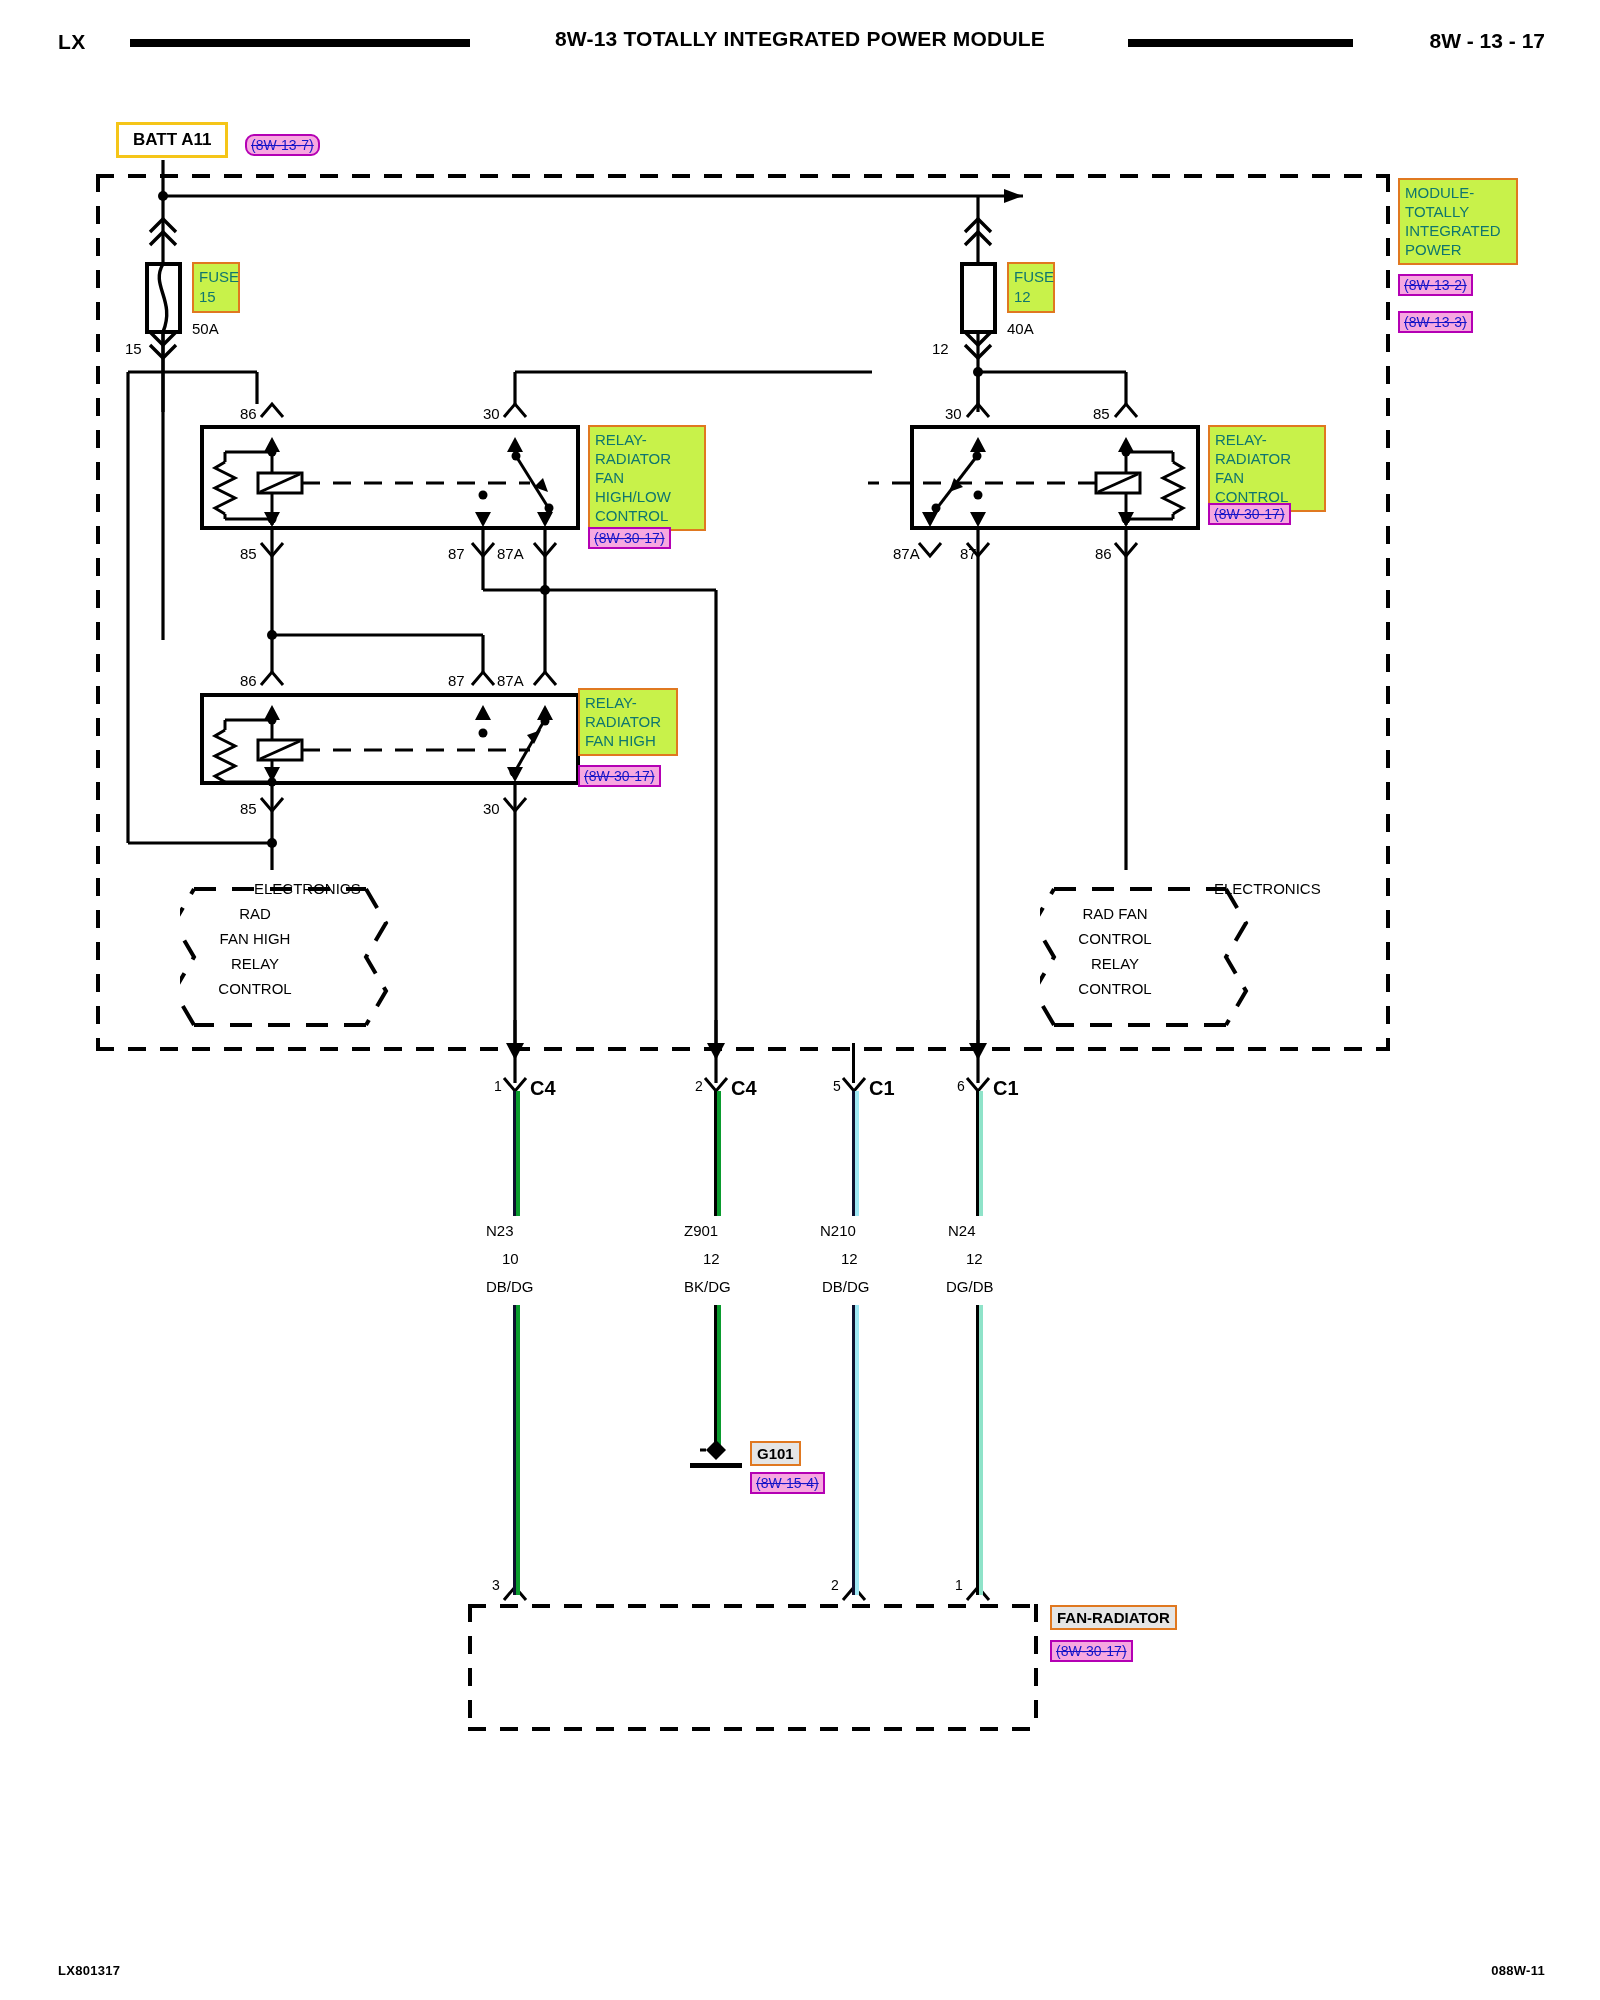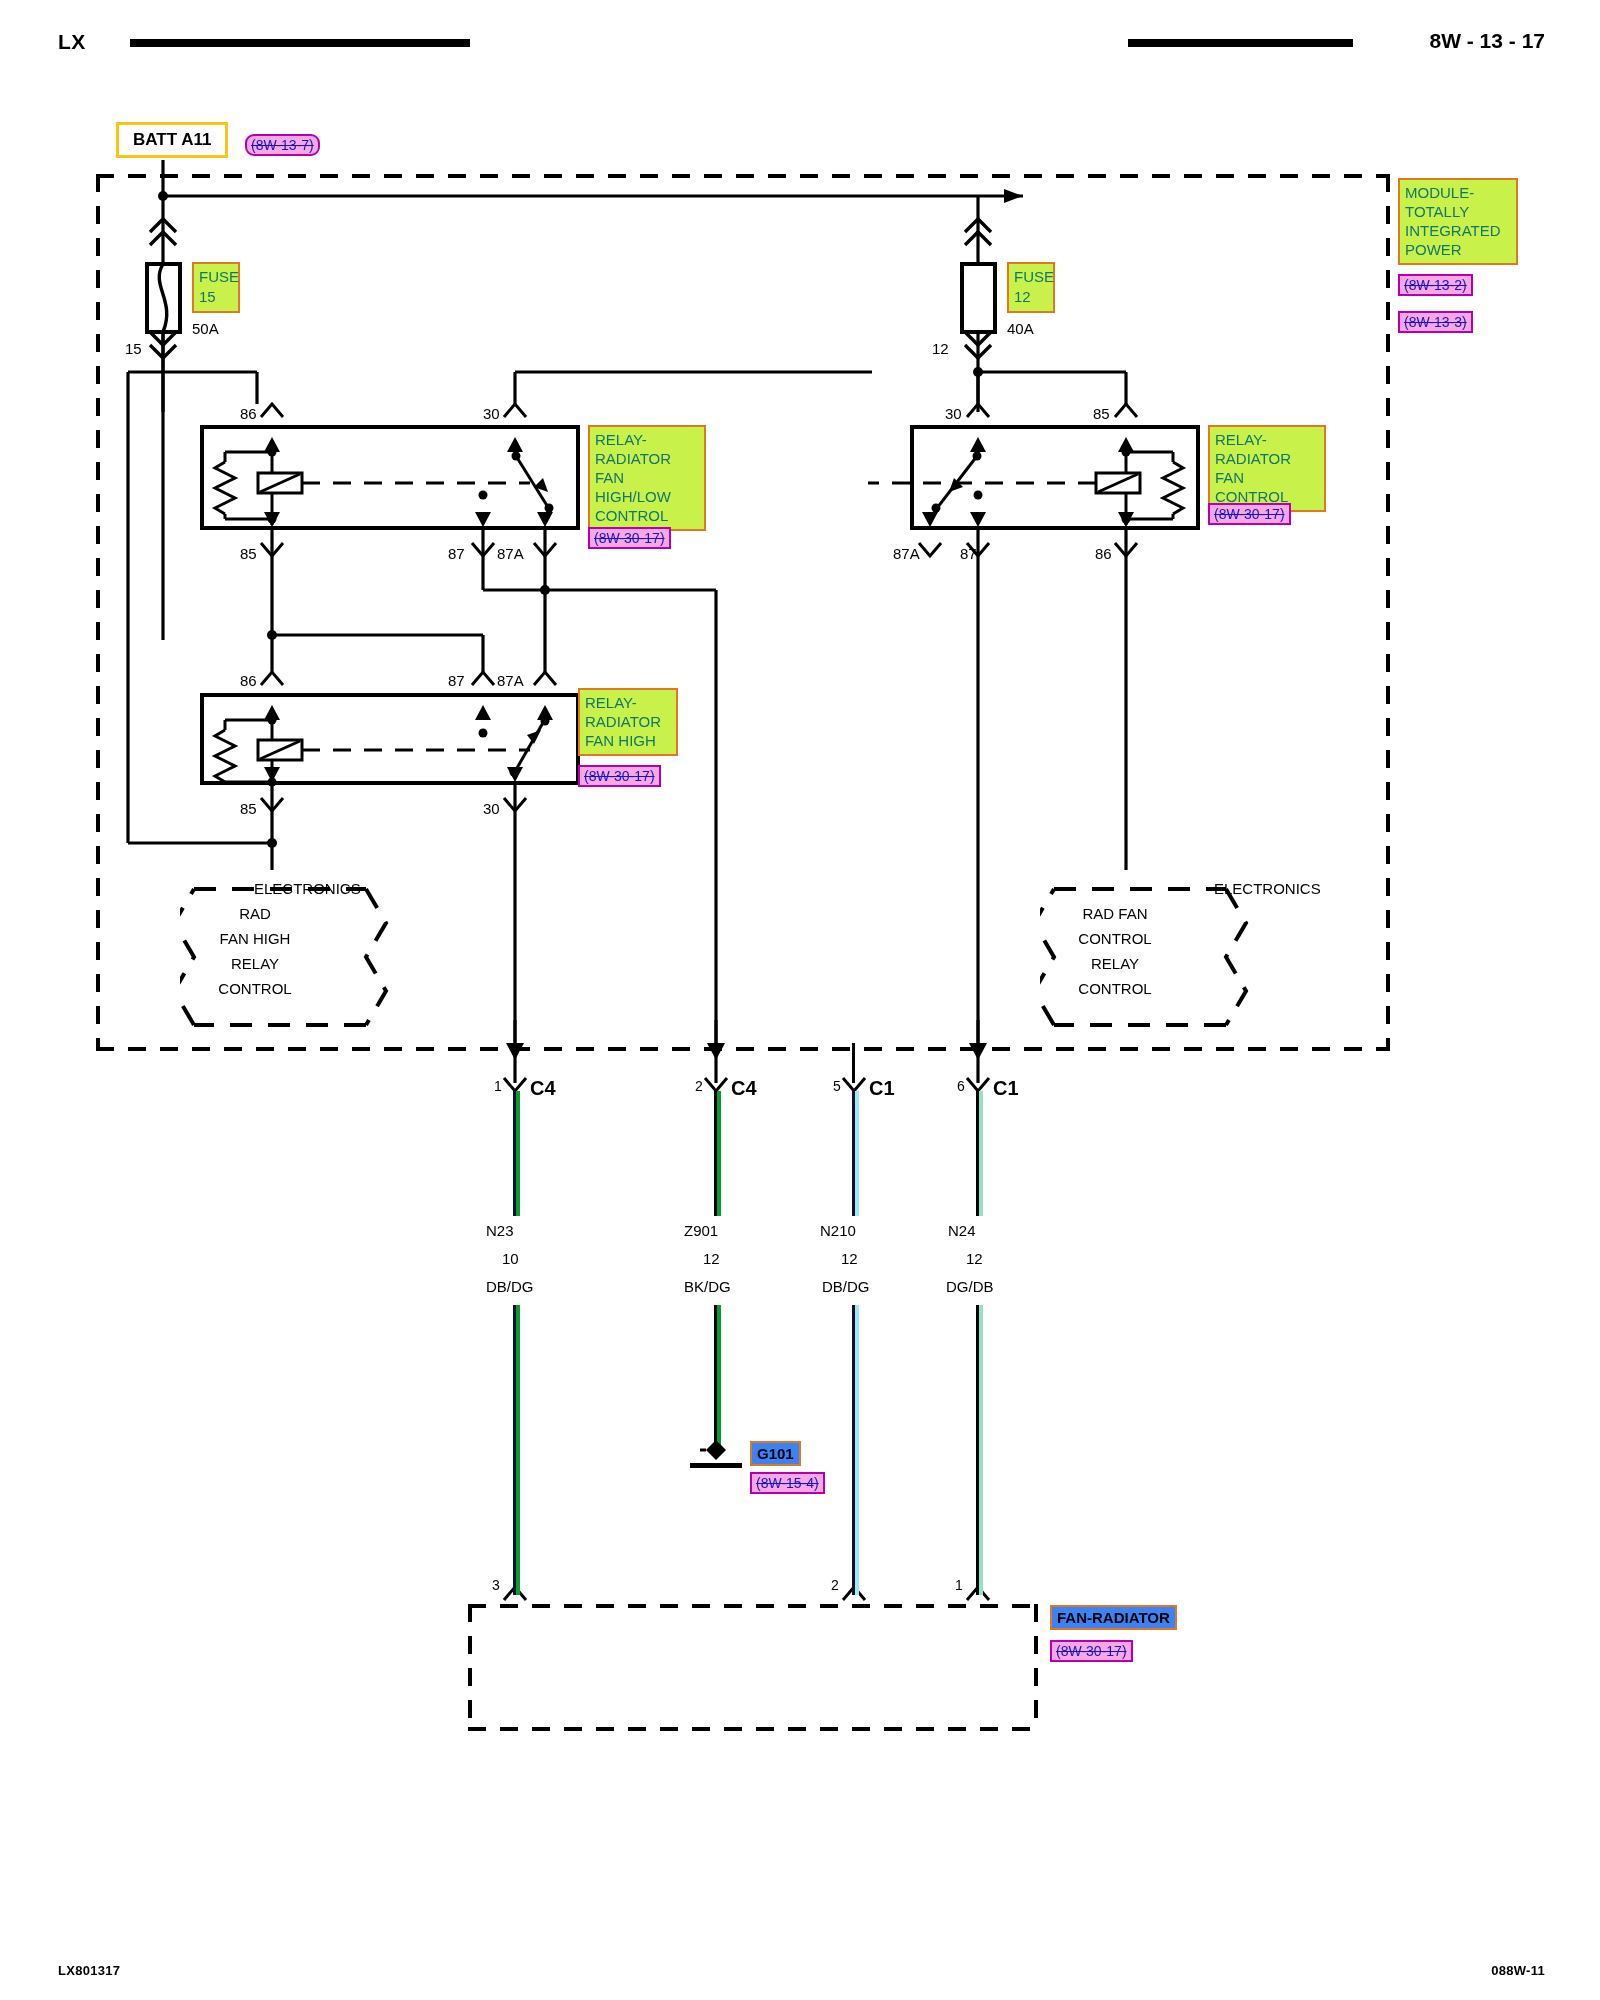--- a/index.html
+++ b/index.html
@@ -47,21 +47,21 @@
   .pin { position:absolute; font-size:15px; white-space:nowrap; }
   .small { font-size:14px; }
 
   
   .hl-green {
     position:absolute; background:#c8f24a; border:2px solid #e07820;
     padding:3px 4px 4px 5px; line-height:19px; font-size:15px; color:#0f766e;
     white-space:pre-line;
   }
   .hl-yellow {
-    position:absolute; background:#3b82f6; border:2px solid #e07820;
+    position:absolute; background:#e5e5e5; border:2px solid #e07820;
     padding:2px 5px; font-size:15px; font-weight:bold; color:#000; white-space:nowrap;
   }
   .hl-ref {
     position:absolute; background:#f7a8e0; border:2px solid #b400b4;
     padding:1px 4px; font-size:14px; color:#1414c8; white-space:nowrap;
     text-decoration: line-through;
     text-decoration-color:#1414c8;
   }
   .battbox {
     position:absolute; border:3px solid #f5c518; background:#fff;
@@ -80,20 +80,21 @@
 
   
   .elecbox { position:absolute; }
 </style>
 </head>
 <body>
 
 <div id="header">
   <div id="hdr-lx">LX</div>
   <div id="hdr-rule-left"></div>
+  <div id="hdr-title">8W-13 TOTALLY INTEGRATED POWER MODULE</div>
   <div id="hdr-rule-right"></div>
   <div id="hdr-page">8W - 13 - 17</div>
 </div>
 
 <div class="battbox" style="left:116px; top:122px;">BATT A11</div>
 <div class="hl-ref" style="left:245px; top:134px;border-radius:9px;">(8W-13-7)</div>
 
 <div class="dashbox" style="left:96px; top:174px; width:1294px; height:877px;"></div>
 
 <div class="hl-green" style="left:1398px; top:178px; width:120px;">MODULE-

